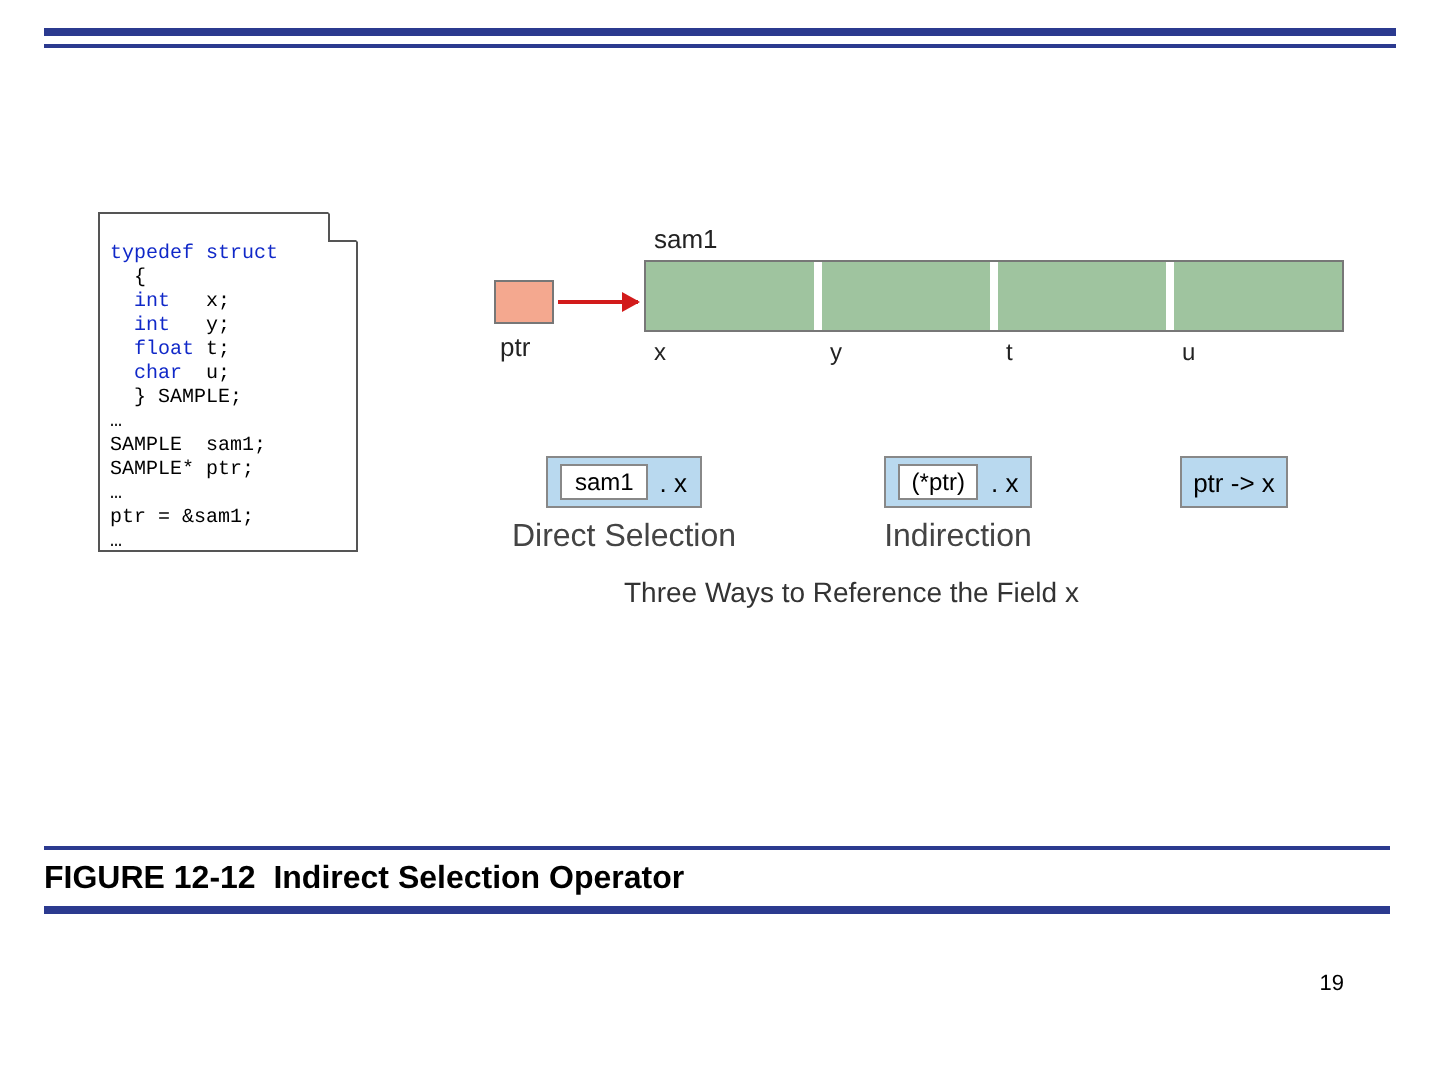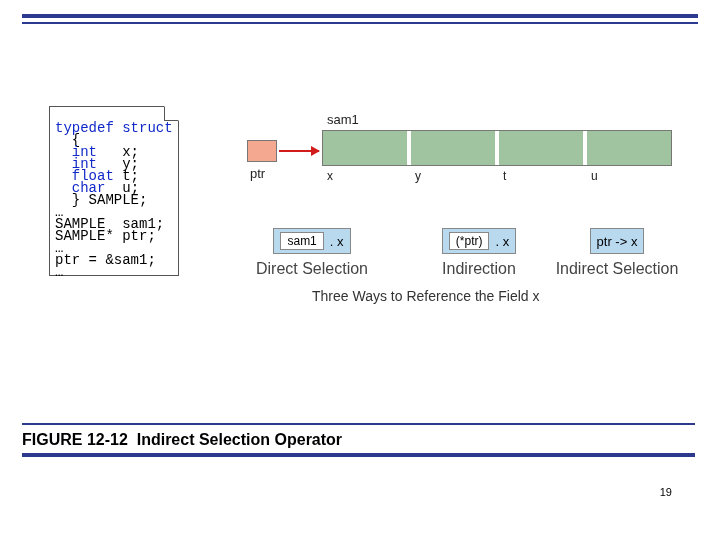--- a/index.html
+++ b/index.html
@@ -56,21 +56,21 @@
     position: absolute;
     right: 0; top: 0;
     border-style: solid;
     border-width: 0 15px 15px 0;
     border-color: transparent #fff transparent transparent;
   }
   .code-text {
     position: absolute;
     left: 6px; top: 4px;
     font-family: "Courier New", monospace;
-    font-size: 14px;
+    font-size: 10px;
     line-height: 12px;
     white-space: pre;
   }
   .kw { color: #1028c8; }
   .plain { color: #000; }
   
   .mem-label {
     position: absolute;
     font-size: 13px;
     color: #222;
@@ -233,21 +233,20 @@
       <span class="ref-inner">(*ptr)</span>
       <span>.  x</span>
     </div>
     <div class="ref-label">Indirection</div>
   </div>
 
   <div class="ref-group ref3">
     <div class="ref-box">
       <span>ptr  -&gt;  x</span>
     </div>
-    <div class="ref-label">Indirect Selection</div>
   </div>
 
   <div class="subtitle">Three Ways to Reference the Field x</div>
 </div>
 
 <div class="caption-block">
   <div class="hr-thin" style="margin-top:0;"></div>
   <div class="caption">
     <span class="fig-num">FIGURE 12-12</span>
     &nbsp;<span>Indirect Selection Operator</span>

